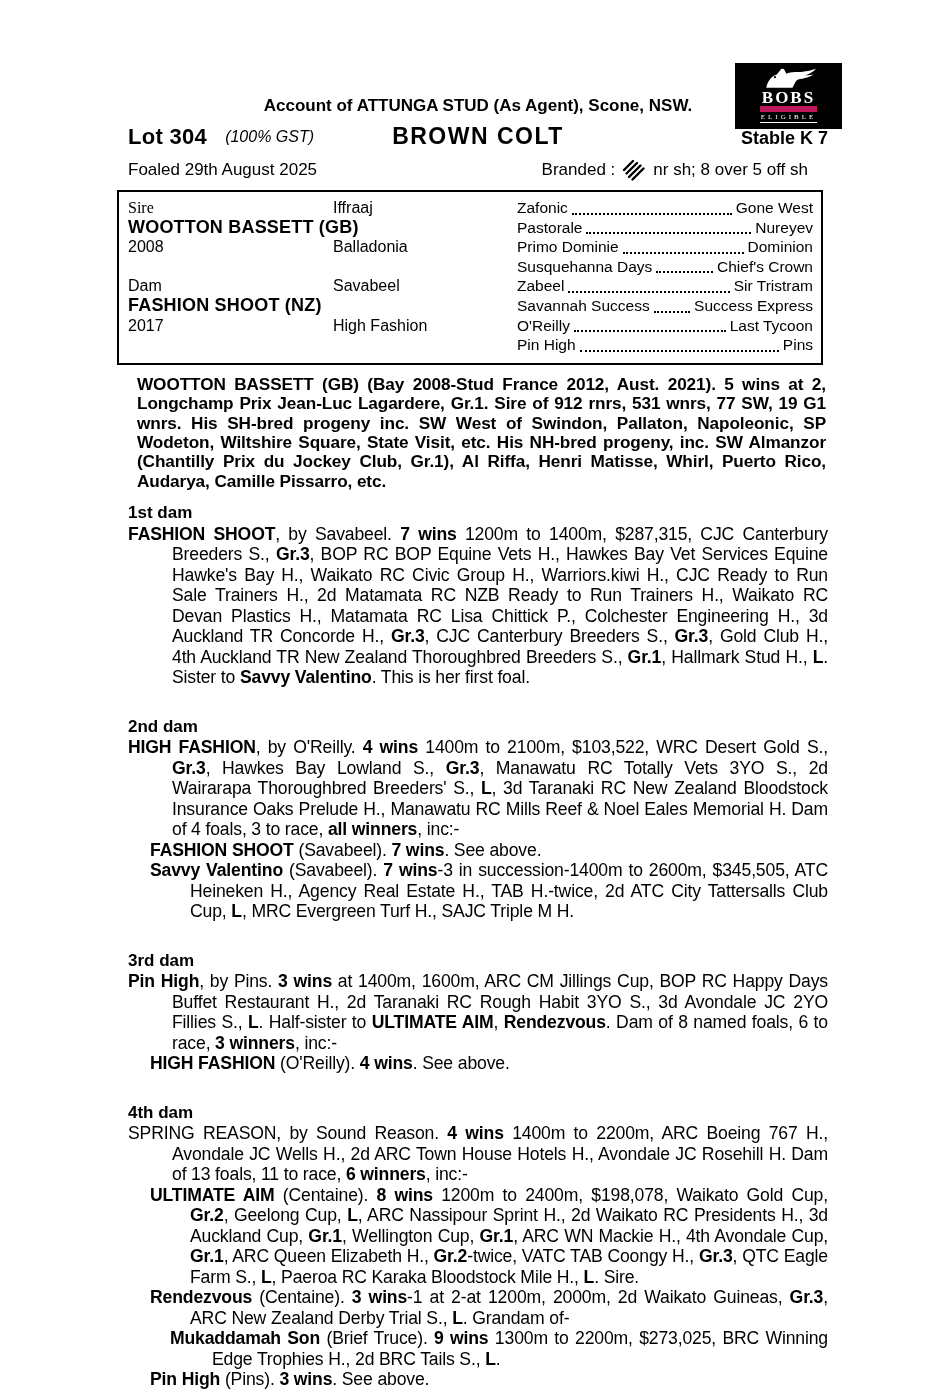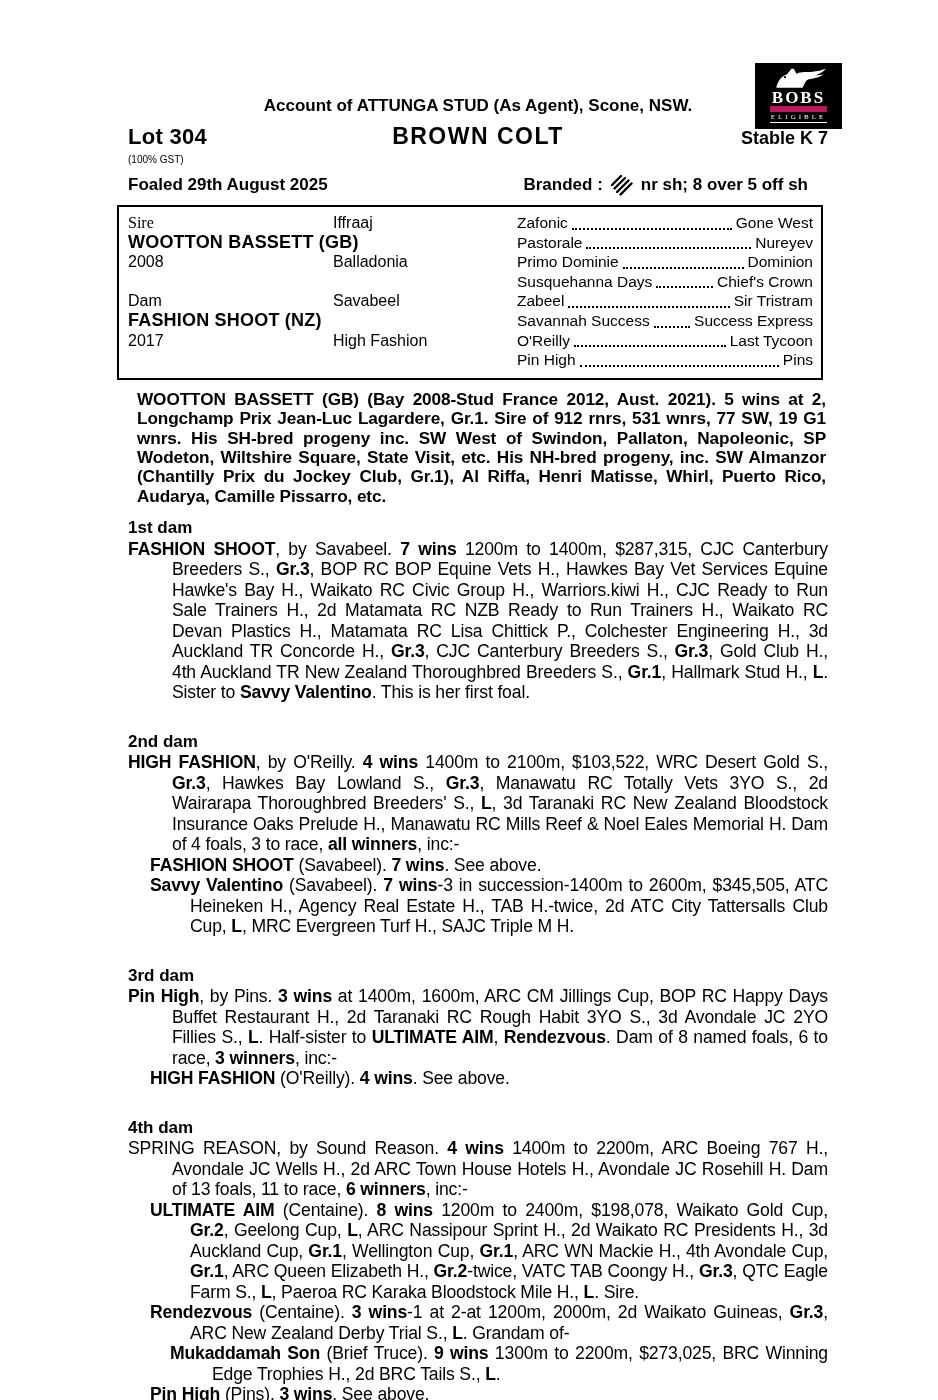--- a/index.html
+++ b/index.html
@@ -3,34 +3,34 @@
 <meta charset="utf-8">
 <style>
   html,body{margin:0;padding:0;background:#e8e8e8;}
   .page{
     position:relative;width:938px;height:1400px;margin:0 auto;background:#ffffff;color:#000;
     font-family:"Liberation Sans",sans-serif;box-sizing:border-box;
     padding:63px 110px 0 128px;overflow:hidden;
   }
   
   .bobs-logo{
-    position:absolute;top:63px;right:96px;width:87px;height:66px;background:#000;color:#fff;
+    position:absolute;top:63px;right:96px;width:107px;height:66px;background:#000;color:#fff;
     display:flex;flex-direction:column;align-items:center;box-sizing:border-box;padding-top:3px;
   }
   .bobs-horse{width:56px;height:24px;display:block;}
   .bobs-word{font-family:"Liberation Serif",serif;font-size:17px;font-weight:bold;letter-spacing:2px;line-height:15px;}
   .bobs-sub{font-family:"Liberation Serif",serif;font-size:7px;letter-spacing:3px;line-height:9px;margin-top:1px;border-top:6px solid #be185d;border-bottom:1px solid #fff;padding:0.5px 1px;}
   .account{text-align:center;font-weight:bold;font-size:17px;line-height:20px;margin-top:33px;}
   .lot-row{display:grid;grid-template-columns:1fr auto 1fr;align-items:baseline;margin-top:7px;}
-  .lot-left{display:flex;align-items:flex-start;gap:4px;flex-direction:column;}
+  .lot-left{display:flex;align-items:center;gap:18px;}
   .lot-number{font-size:22px;font-weight:bold;letter-spacing:0.3px;white-space:nowrap;}
-  .gst{font-size:10px;white-space:nowrap;}
+  .gst{font-size:16px;white-space:nowrap;font-style:italic;}
   .horse-title{font-size:23px;font-weight:bold;letter-spacing:1.5px;white-space:nowrap;}
   .stable{font-size:18px;font-weight:bold;justify-self:end;white-space:nowrap;}
-  .foaled-row{display:flex;justify-content:space-between;align-items:center;margin-top:9px;font-size:17px;line-height:22px;font-weight:bold;}
+  .foaled-row{display:flex;justify-content:space-between;align-items:center;margin-top:9px;font-size:17px;line-height:22px;}
   .branded{display:flex;align-items:center;gap:7px;padding-right:20px;}
   .brand-mark{width:24px;height:22px;display:block;}
   
   .ped-table{
     margin:9px 5px 0 -11px;border:2px solid #000;padding:6px 8px 8px 9px;
     display:grid;grid-template-columns:205px 184px 1fr;grid-auto-rows:19.6px;align-items:end;
   }
   .ped-cell{font-size:16px;line-height:19.6px;white-space:nowrap;}
   .ped-name{font-size:18px;font-weight:bold;line-height:19.6px;letter-spacing:0.2px;white-space:nowrap;}
   .g-sire-label{grid-area:1/1;font-family:Liberation Serif, serif;} .g-sire-p1{grid-area:1/2;}

